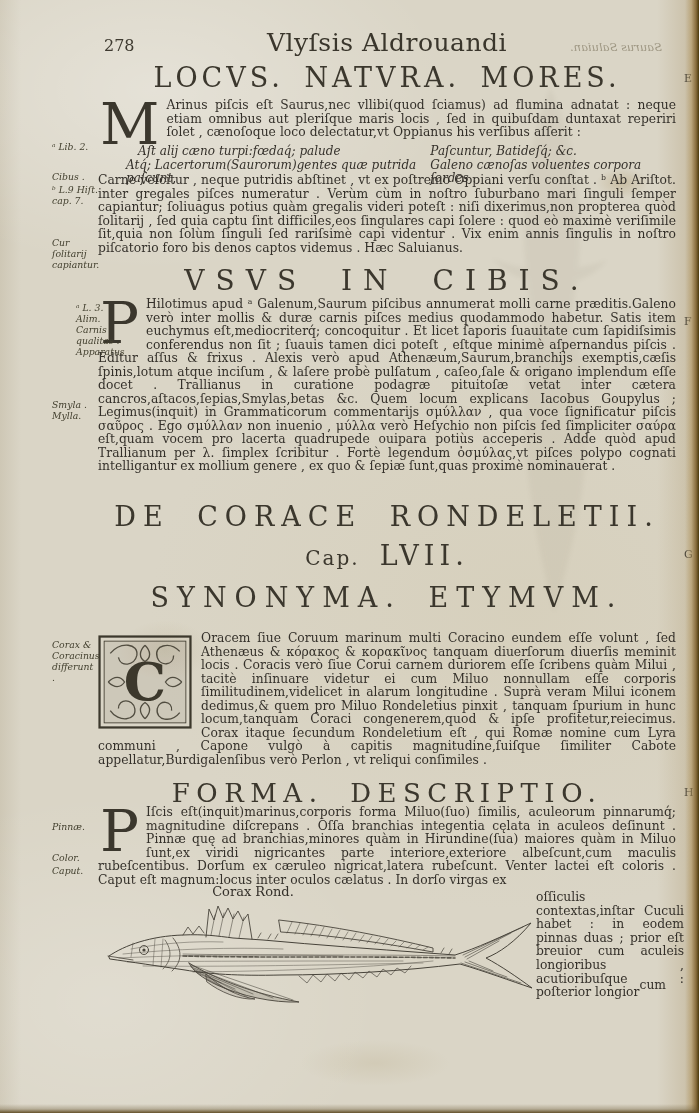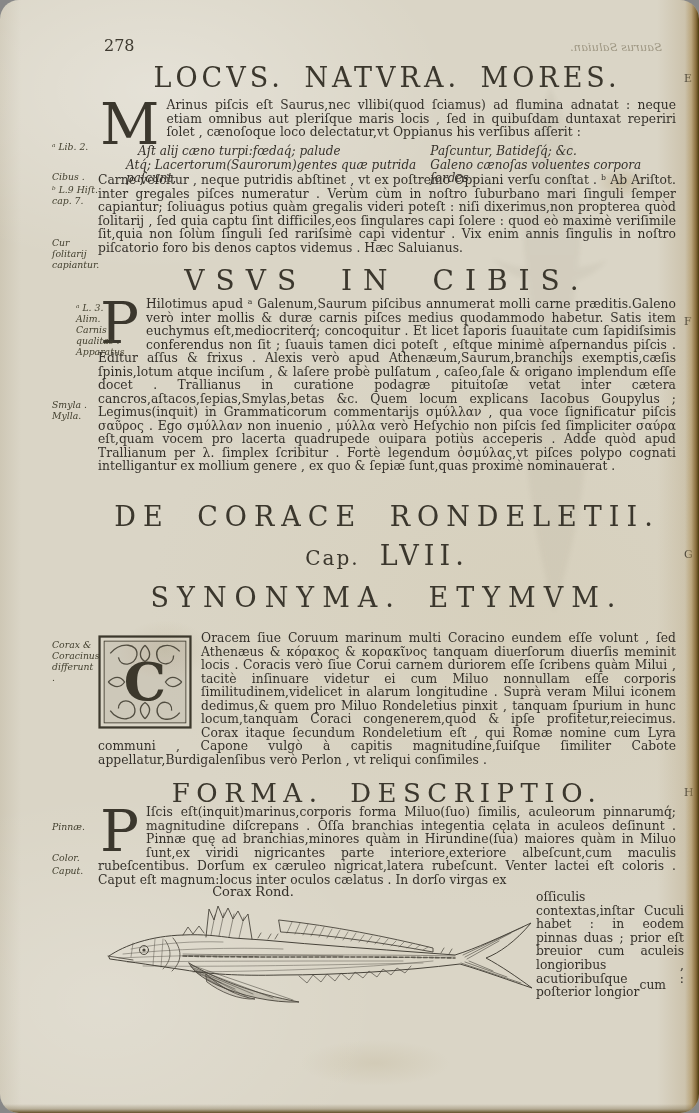--- a/index.html
+++ b/index.html
@@ -5,21 +5,20 @@
   html,body{margin:0;padding:0;background:#888;}
   .page{
     position:relative;width:699px;height:1113px;overflow:hidden;
     font-family:"DejaVu Serif",serif;color:#34302a;
     background:
       radial-gradient(ellipse 420px 260px at 22% 8%, rgba(255,255,255,.30), rgba(255,255,255,0) 70%),
       radial-gradient(ellipse 500px 400px at 75% 55%, rgba(208,198,170,.35), rgba(208,198,170,0) 75%),
       radial-gradient(ellipse 400px 300px at 15% 90%, rgba(255,255,255,.18), rgba(255,255,255,0) 70%),
       linear-gradient(to right, rgba(120,100,60,.12), rgba(120,100,60,0) 3%, rgba(120,100,60,0) 94%, rgba(150,122,70,.30)),
       #dad5c6;
-    border-radius: 19px;
   }
   .blk{position:absolute;left:98px;width:578px;text-align:justify;font-size:12.3px;line-height:13.5px;letter-spacing:.05px;}
   .hd{position:absolute;left:98px;width:578px;text-align:center;color:#3b372d;white-space:nowrap;}
   .hd-locus{top:62px;font-size:27px;letter-spacing:4px;word-spacing:8px;}
   .hd-usus{top:264px;font-size:28px;letter-spacing:11px;word-spacing:14px;}
   .hd-decorace{top:501px;font-size:27px;letter-spacing:7px;word-spacing:12px;}
   .hd-cap{top:540px;font-size:22px;letter-spacing:2px;}
   .hd-cap .cap-label{font-size:20px;margin-right:20px;}
   .hd-cap .cap-num{font-size:27px;letter-spacing:5px;}
   .hd-synonyma{top:582px;font-size:27px;letter-spacing:8px;word-spacing:10px;}
@@ -60,20 +59,21 @@
 
   <div class="stain stain1"></div>
   <div class="stain stain2"></div>
   <div class="stain stain3"></div>
 
   <svg class="ghost-fish" width="230" height="540" viewBox="0 0 230 540">
     <path d="M118 0 C152 70 155 150 138 235 C165 300 162 390 122 525 C88 390 86 300 102 235 C84 150 90 70 118 0 Z M60 170 C90 185 140 185 175 172 C150 205 90 205 60 170 Z" fill="#6d6450"></path>
   </svg>
 
   <div class="pagenum">278</div>
+  <div class="running-title">Vlyſsis Aldrouandi</div>
   <div class="ghost-title">Saurus Saluian.</div>
 
   <div class="mletter" style="top:72px;">E</div>
   <div class="mletter" style="top:315px;">F</div>
   <div class="mletter" style="top:548px;">G</div>
   <div class="mletter" style="top:786px;">H</div>
 
   <div class="hd hd-locus">LOCVS. NATVRA. MORES.</div>
 
   <div class="blk" style="top:99px;">

